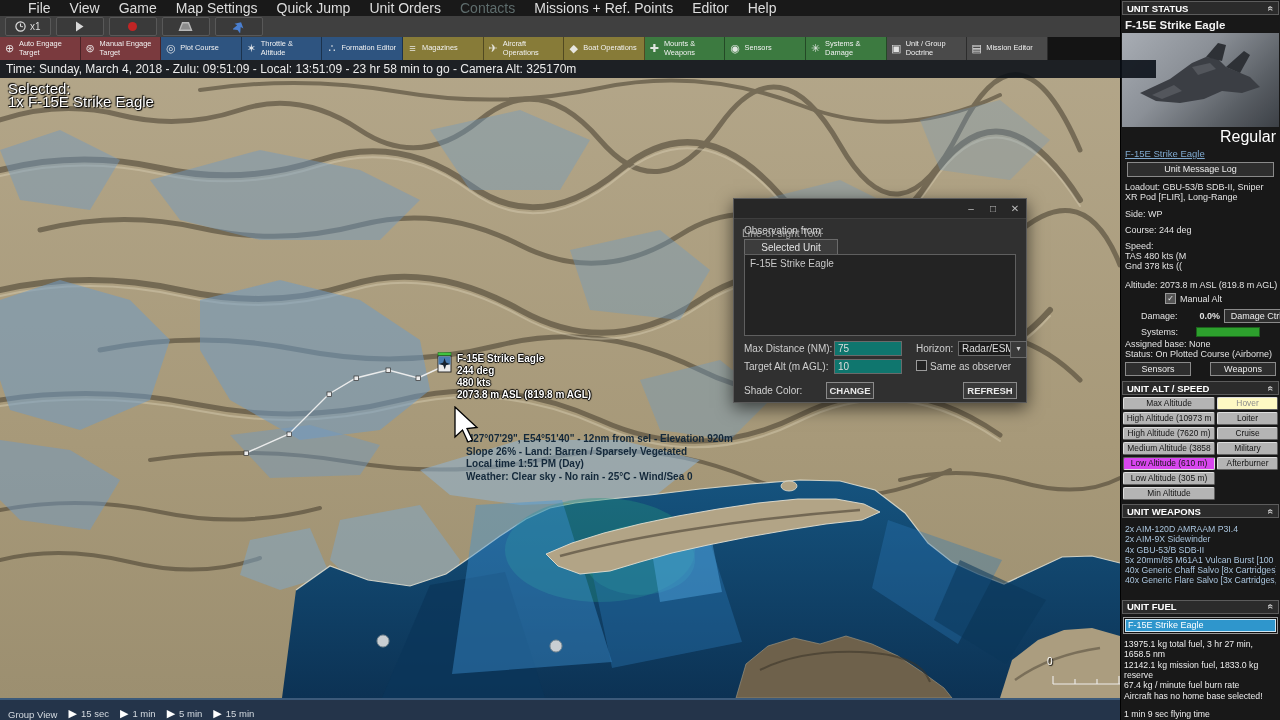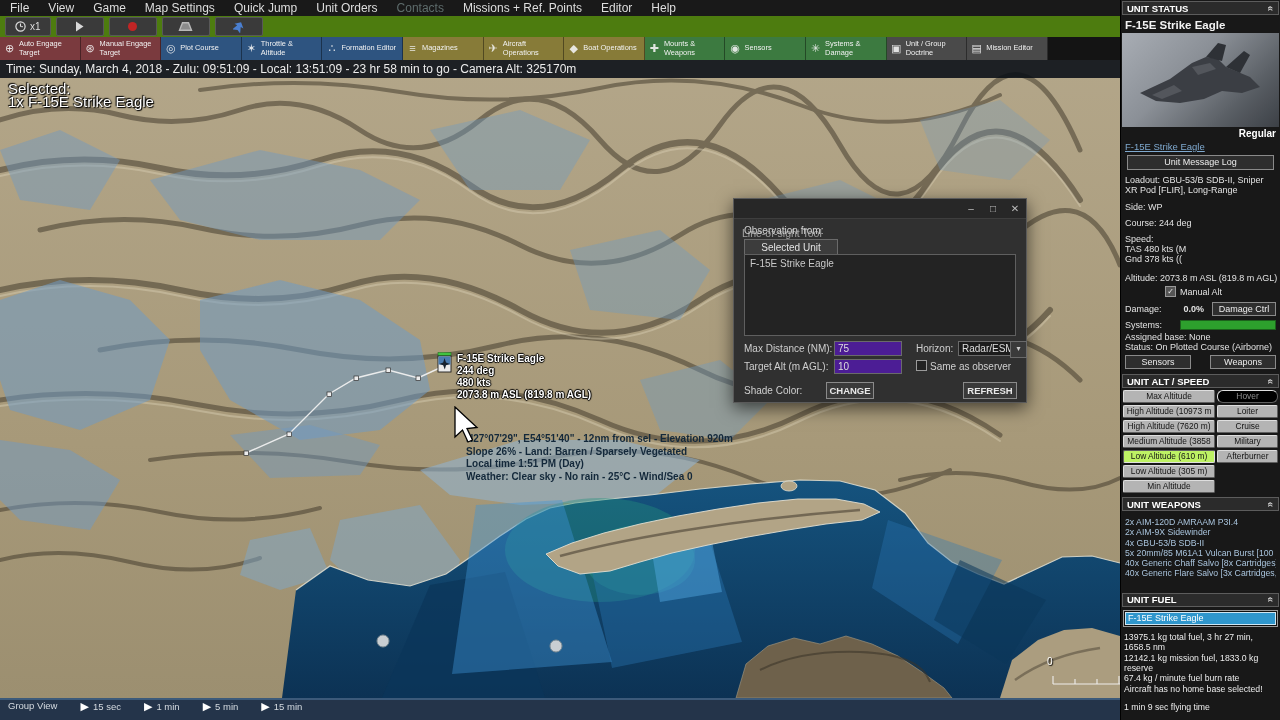--- a/index.html
+++ b/index.html
@@ -3,37 +3,37 @@
 <meta charset="utf-8">
 <style>
   html,body{margin:0;padding:0;}
   body{
     width:1280px;height:720px;position:relative;overflow:hidden;
     background:#141414;font-family:"Liberation Sans",sans-serif;
     -webkit-font-smoothing:antialiased;
   }
   
   #menubar{position:absolute;left:0;top:0;width:1120px;height:16px;background:#191919;
-    display:flex;align-items:center;gap:19px;padding:0 10px;font-size:12px;color:#dedede;box-sizing:border-box;}
+    display:flex;align-items:center;gap:19px;padding:0 28px;font-size:14px;color:#dedede;box-sizing:border-box;}
   #menubar .mi{cursor:default;white-space:nowrap;}
   #menubar .mi.disabled{color:#5e6c6c;}
   
-  #controlbar{position:absolute;left:0;top:16px;width:1120px;height:21px;background:#4d7c0f;
+  #controlbar{position:absolute;left:0;top:16px;width:1120px;height:21px;background:#404040;
     display:flex;align-items:center;gap:5px;padding-left:5px;box-sizing:border-box;}
   .ctl{height:17px;background:#3a3a3a;border:1px solid #585858;border-radius:2px;
     display:flex;align-items:center;justify-content:center;gap:4px;color:#ddd;font-size:10px;padding:0 9px;}
   
   #toolbar{position:absolute;left:0;top:37px;width:1048px;height:23px;display:flex;}
   .tbtn{flex:1 1 0;display:flex;align-items:center;gap:3px;padding:1px 3px;font-size:7.4px;
     line-height:1.1;color:#f2f2f2;border-right:1px solid rgba(0,0,0,.4);box-sizing:border-box;overflow:hidden;}
   .tbtn .ticon{font-size:11px;width:13px;flex:0 0 13px;text-align:center;opacity:.9;}
   .tb-red{background:#7a3a3e;} .tb-blue{background:#2e5480;} .tb-olive{background:#877b38;}
   .tb-green{background:#3c7a40;} .tb-gray{background:#4a4a4a;}
   
-  #map{position:absolute;left:0;top:60px;width:1120px;height:638px;overflow:hidden;background:#a3957a;}
+  #map{position:absolute;left:0;top:60px;width:1120px;height:638px;overflow:hidden;background:#a3957a;padding-left:36px;}
   #map svg.terrain{position:absolute;left:0;top:0;}
   #timebar{position:absolute;left:0;top:0;width:100%;height:18px;background:rgba(8,14,22,.88);
     color:#ececec;font-size:12px;line-height:18px;padding-left:6px;box-sizing:border-box;white-space:nowrap;z-index:3;}
   #selblock{position:absolute;left:8px;top:22px;z-index:3;font-size:15px;color:#fff;
     text-shadow:1px 1px 1px #000,-1px -1px 1px #000,0 0 2px #000;line-height:13px;}
   #unitlabel{position:absolute;left:457px;top:293px;z-index:3;font-size:10px;font-weight:700;color:#fff;line-height:12px;
     text-shadow:1px 0 1px #000,-1px 0 1px #000,0 1px 1px #000,0 -1px 1px #000;white-space:nowrap;}
   #cursorinfo{position:absolute;left:466px;top:373px;z-index:3;font-size:10px;font-weight:600;color:#13283a;
     line-height:12.5px;white-space:nowrap;}
   #scalezero{position:absolute;left:1047px;top:596px;z-index:3;font-size:10px;color:#fff;
@@ -43,77 +43,77 @@
   #msglog-expand{position:absolute;left:413px;top:1px;width:15px;height:13px;border:1px solid #cfcfcf;background:#1d1d1d;
     color:#fff;font-size:10px;line-height:13px;text-align:center;font-weight:700;}
   #cursor{position:absolute;left:454px;top:346px;z-index:20;}
   
   #dialog{position:absolute;left:733px;top:198px;width:292px;height:203px;background:#303030;
     border:1px solid #5a5a5a;box-shadow:0 5px 16px rgba(0,0,0,.6);z-index:30;font-size:10px;color:#cfcfcf;}
   #dialog .dtitle{height:19px;background:#272727;border-bottom:1px solid #3e3e3e;display:flex;align-items:center;}
   #dialog .dtitle .tx{flex:1;padding-left:8px;color:#a3a3a3;font-size:10.5px;margin-top:48px;}
   #dialog .wbtn{width:22px;text-align:center;color:#bdbdbd;font-size:10px;}
   .dlbl{position:absolute;white-space:nowrap;}
-  .dinput{position:absolute;background:#4c1d95;border:1px solid #6a6a6a;color:#ddd;font-size:10px;height:13px;
+  .dinput{position:absolute;background:#0f766e;border:1px solid #6a6a6a;color:#ddd;font-size:10px;height:13px;
     padding:0 3px;font-family:"Liberation Sans",sans-serif;}
   #dlg-tab{position:absolute;left:10px;top:40px;width:92px;height:15px;background:#3c3c3c;border:1px solid #6a6a6a;
     border-bottom:none;text-align:center;line-height:15px;color:#e2e2e2;}
   #dlg-list{position:absolute;left:10px;top:55px;width:270px;height:80px;background:#232323;border:1px solid #5f5f5f;}
   #dlg-list .item{padding:3px 5px;color:#c9c9c9;}
   .dselect{position:absolute;background:#1c1c1c;border:1px solid #6a6a6a;color:#ddd;height:13px;line-height:13px;padding:0 3px;}
   .darrow{position:absolute;width:15px;height:15px;background:#3a3a3a;border:1px solid #6a6a6a;color:#ccc;
     text-align:center;line-height:14px;font-size:8px;}
   .dchk{position:absolute;width:9px;height:9px;background:#222;border:1px solid #9a9a9a;}
   .dbtn{position:absolute;background:#3a3a3a;border:1px solid #8a8a8a;color:#e8e8e8;text-align:center;
     font-size:9.5px;font-weight:700;line-height:15px;}
   
   #sidebar{position:absolute;left:1120px;top:0;width:160px;height:720px;background:#181818;color:#e2e2e2;
     font-size:9px;box-sizing:border-box;border-left:1px solid #000;}
   .shdr{display:flex;justify-content:space-between;align-items:center;background:#2b2b2b;border:1px solid #5c5c5c;
     margin:1px;height:12px;padding:0 4px;font-size:9.5px;font-weight:700;color:#fff;}
   .chev{display:inline-block;transform:rotate(90deg);font-size:10px;color:#cfcfcf;}
   .unit-title{font-size:11.5px;font-weight:700;color:#f2f2f2;padding:3px 4px 2px;}
   .unit-photo{height:94px;margin:0 1px;position:relative;overflow:hidden;
     background:linear-gradient(135deg,#a8adb4 0%,#8b9097 40%,#595e64 75%,#3c4046 100%);}
-  .unit-exp{text-align:right;font-weight:700;font-size:10px;color:#fff;padding:1px 4px 1px;}
+  .unit-exp{text-align:right;font-weight:400;font-size:16px;color:#fff;padding:1px 4px 1px;}
   .unit-link{display:block;color:#7fa9cf;text-decoration:underline;padding:1px 4px 3px;font-size:9.5px;}
   .btn{background:#2e2e2e;border:1px solid #8a8a8a;color:#ececec;text-align:center;font-size:9px;}
   .btn.wide{display:block;margin:0 6px 5px;height:13px;line-height:13px;}
   .stat{padding:0 4px;line-height:10px;white-space:nowrap;overflow:hidden;}
   .stat.wrap{white-space:normal;line-height:10px;margin-bottom:4px;}
   .stat.mt{margin-top:9px;}
   .gap6{height:6px;} .gap3{height:3px;}
   .manual-alt{display:flex;align-items:center;gap:4px;padding:3px 0 3px 44px;}
   .cb{width:9px;height:9px;background:#555;border:1px solid #999;color:#e8e8e8;font-size:8px;line-height:9px;text-align:center;}
-  .srow{display:flex;align-items:center;gap:4px;padding:2px 4px;}
+  .srow{display:flex;align-items:center;gap:4px;padding:2px 20px;}
   .srow .dmgval{font-weight:700;margin-left:18px;flex:1;}
   .srow .btn.sm{width:62px;height:12px;line-height:12px;flex:0 0 62px;}
   .sysbar{flex:1;height:8px;background:#2da02d;border:1px solid #1c621c;margin-left:14px;}
   .swrow{display:flex;justify-content:space-between;padding:3px 4px 4px;}
   .swrow .btn{width:64px;height:12px;line-height:12px;}
   .altgrid{padding:1px 2px;}
   .altrow{display:flex;gap:2px;margin-bottom:2px;}
   .abtn{background:#b4b4b4;color:#141414;border:1px solid #777;border-top-color:#dedede;border-left-color:#dedede;
     border-bottom-color:#5f5f5f;border-right-color:#5f5f5f;border-radius:2px;font-size:8.4px;text-align:center;
     height:11px;line-height:11px;white-space:nowrap;overflow:hidden;}
   .abtn.l{flex:0 0 90px;} .abtn.r{flex:1;}
-  .abtn.sel{background:#bef264;border-top-color:#5f5f5f;border-left-color:#5f5f5f;border-bottom-color:#e0e0e0;border-right-color:#e0e0e0;}
-  .abtn.dis{background:#000000;color:#8d8d8d;border-radius:6px;}
+  .abtn.sel{background:#d946ef;border-top-color:#5f5f5f;border-left-color:#5f5f5f;border-bottom-color:#e0e0e0;border-right-color:#e0e0e0;}
+  .abtn.dis{background:#fef9c3;color:#8d8d8d;}
   .spacer-r{flex:1;}
   .weapons{padding:5px 4px 2px;}
   .wlink{display:block;color:#a9c4dd;font-size:8.7px;line-height:10.3px;
     white-space:nowrap;overflow:hidden;}
   .shdr.fuel{margin-top:12px;}
   .fuelbox{margin:3px 2px 2px;border:1px solid #9a9a9a;background:#101010;padding:1px;}
   .fuel-sel{background:#2f96cc;color:#fff;font-size:9px;line-height:11px;padding:0 2px;border:1px solid #cfe7f4;}
   .fuel-lines{padding:3px 3px;font-size:8.7px;line-height:10.4px;color:#ececec;}
   .fuel-fly{margin-top:8px;}
   
   #bottombar{position:absolute;left:0;top:698px;width:1120px;height:22px;background:#24344a;border-top:2px solid #3c5a7a;
-    display:flex;align-items:flex-start;gap:23px;padding-left:8px;box-sizing:border-box;color:#d4dae0;font-size:9.5px;}
+    display:flex;align-items:flex-end;gap:11px;padding-left:8px;box-sizing:border-box;color:#d4dae0;font-size:9.5px;}
   #bottombar .tri{color:#fff;font-size:11px;margin-right:4px;}
   #bottombar .iv{display:flex;align-items:center;}
 </style>
 </head>
 <body>
 
 <div id="menubar">
   <span class="mi">File</span>
   <span class="mi">View</span>
   <span class="mi">Game</span>

